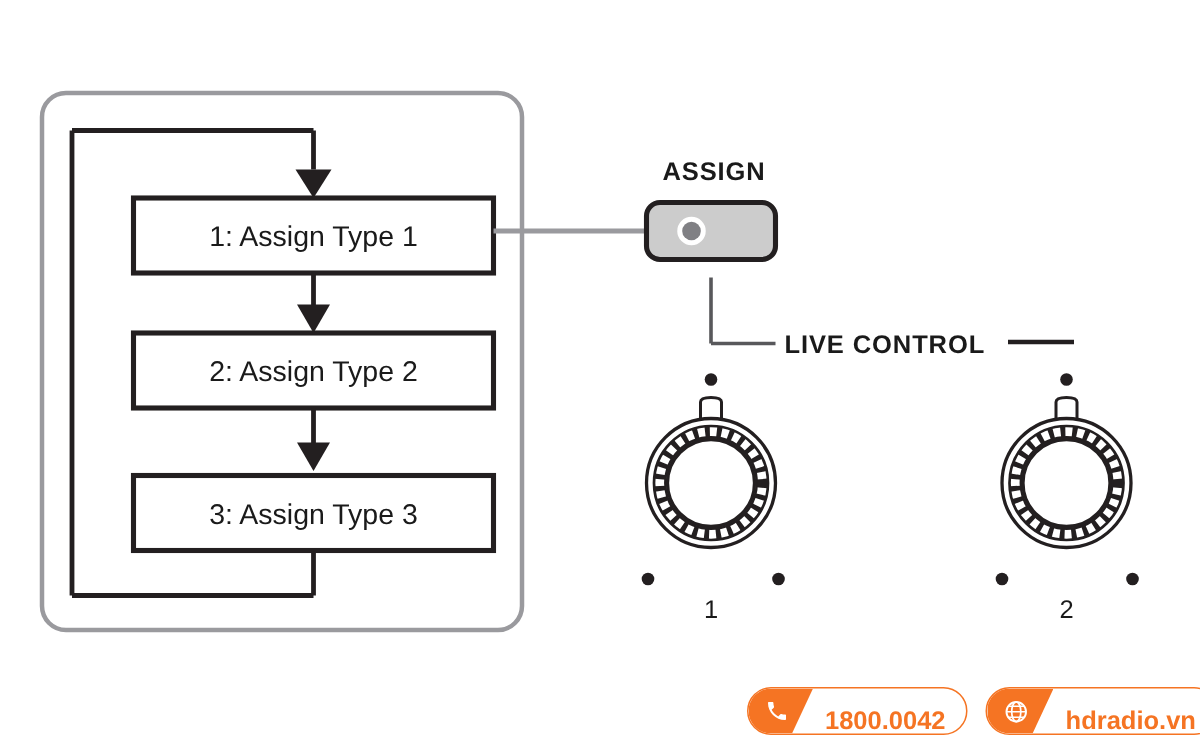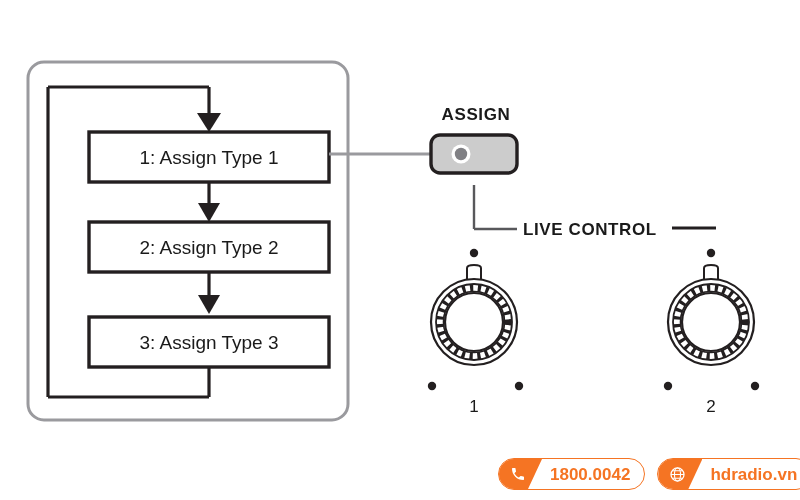--- a/index.html
+++ b/index.html
@@ -58,21 +58,21 @@
     gap: 12px;
     align-items: center;
   }
   .badge {
     position: relative;
     height: 32px;
     border-radius: 16px;
     border: 1.5px solid #f57423;
     background: #ffffff;
     display: flex;
-    align-items: center;
+    align-items: flex-end;
     overflow: hidden;
     box-sizing: border-box;
   }
   .badge-icon-wrap {
     position: relative;
     height: 100%;
     display: flex;
     align-items: center;
     justify-content: center;
     background: #f57423;

